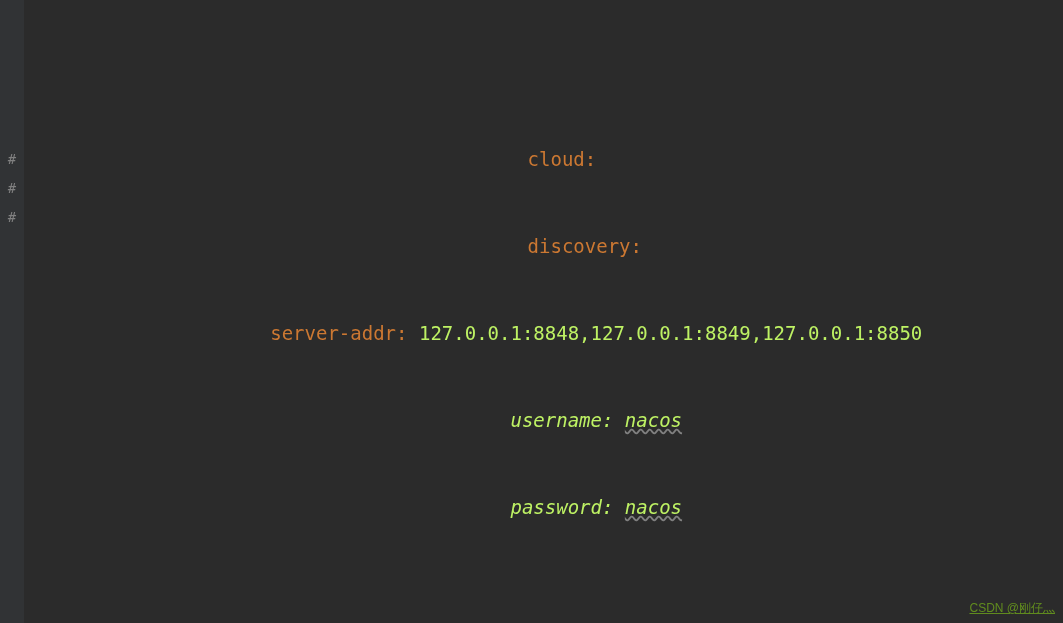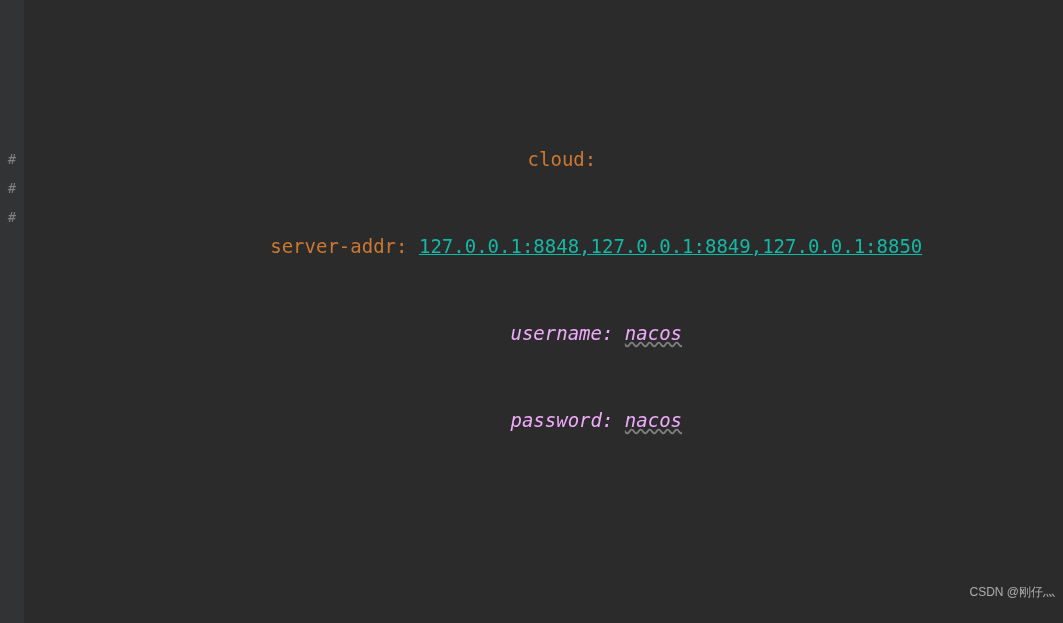--- a/index.html
+++ b/index.html
@@ -40,49 +40,51 @@
     right: 0;
     white-space: pre;
   }
   .line {
     height: 29px;
     padding-left: 14px;
     text-align: center;
   }
   .key { color: #cc7832; }
   .colon { color: #cc7832; }
-  .val { color: #14b8a6; text-decoration: underline; }
-  .comment { color: #f0abfc; font-style: italic; }
+  .val { color: #bef264; }
+  .comment { color: #bef264; font-style: italic; }
   .underline {
     text-decoration-line: underline;
     text-decoration-style: wavy;
     text-decoration-color: #808080;
   }
   .watermark {
     position: absolute;
     right: 8px;
-    bottom: 16px;
+    bottom: 0;
     font-size: 12px;
-    color: #ffffff;
+    color: #84cc16;
     font-family: sans-serif;
     opacity: 0.6;
+    text-decoration: underline;
   }
 </style>
 </head>
 <body>
 
 <div class="gutter">
   <div class="mark" style="top:145px">#</div>
   <div class="mark" style="top:174px">#</div>
   <div class="mark" style="top:203px">#</div>
 </div>
 
 <div class="code">
   <div class="line"></div>
   <div class="line">  <span class="key">cloud</span><span class="colon">:</span></div>
+  <div class="line">      <span class="key">discovery</span><span class="colon">:</span></div>
   <div class="line">        <span class="key">server-addr</span><span class="colon">:</span> <span class="val">127.0.0.1:8848,127.0.0.1:8849,127.0.0.1:8850</span></div>
   <div class="line"><span class="comment"><span>        username: </span><span class="underline">nacos</span></span></div>
   <div class="line"><span class="comment"><span>        password: </span><span class="underline">nacos</span></span></div>
   
   
   
   
   
   
   

